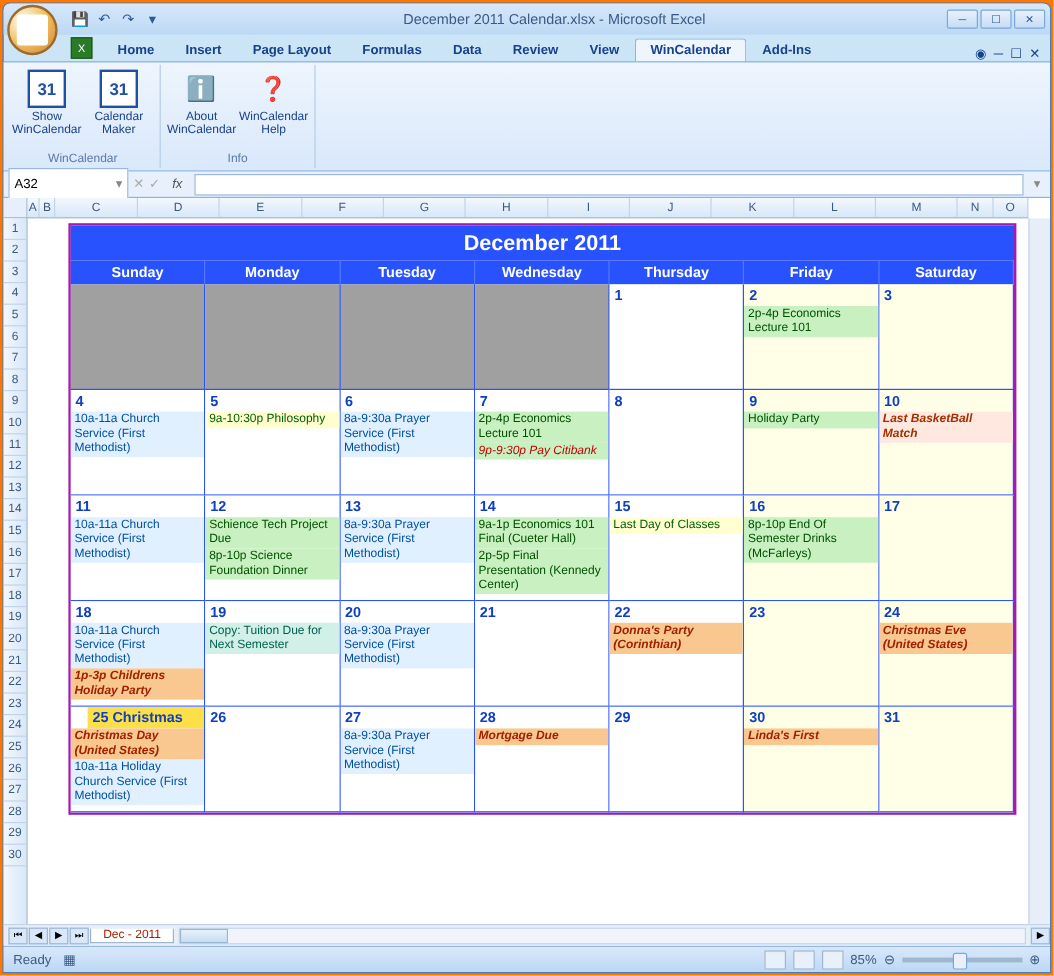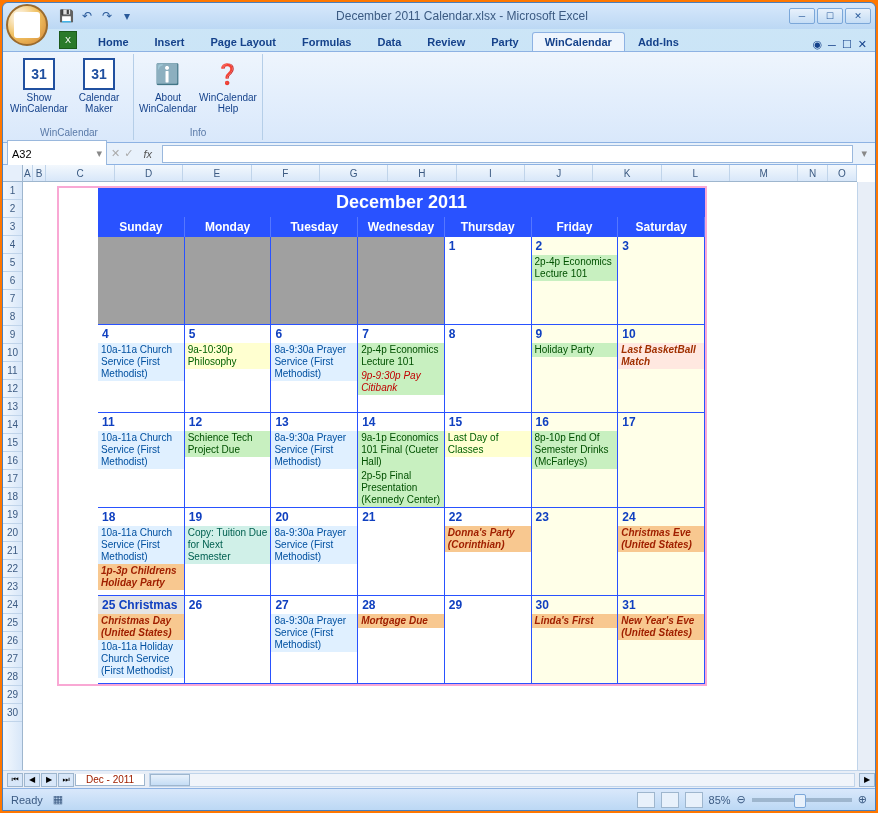--- a/index.html
+++ b/index.html
@@ -36,29 +36,29 @@
 .col-headers { position: absolute; top: 0; left: 20px; right: 18px; height: 17px; display: flex; background: linear-gradient(#f3f8fd, #d8e7f9); border-bottom: 1px solid #9eb6ce; }
 .col-headers div { border-right: 1px solid #c0d4ea; text-align: center; font-size: 10px; color: #3b5a82; line-height: 17px; }
 .row-headers { position: absolute; top: 17px; left: 0; width: 20px; bottom: 18px; background: linear-gradient(to right, #f3f8fd, #d8e7f9); border-right: 1px solid #9eb6ce; }
 .row-headers div { height: 18px; border-bottom: 1px solid #c0d4ea; text-align: center; font-size: 10px; color: #3b5a82; line-height: 18px; }
 .corner { position: absolute; top: 0; left: 0; width: 20px; height: 17px; background: #e6effb; border-right: 1px solid #9eb6ce; border-bottom: 1px solid #9eb6ce; }
 
 .grid-content { position: absolute; top: 17px; left: 20px; right: 18px; bottom: 18px; overflow: hidden; }
 .v-scroll { position: absolute; top: 17px; right: 0; width: 18px; bottom: 18px; background: #e8eef7; border-left: 1px solid #c0d4ea; }
 .h-scroll { position: absolute; bottom: 0; left: 0; right: 0; height: 18px; background: #e8eef7; border-top: 1px solid #c0d4ea; display: flex; align-items: center; }
 
-.calendar { position: absolute; top: 4px; left: 34px; width: 650px; border: 2px solid #f9a8d4; padding-left: 39px; }
+.calendar { position: absolute; top: 4px; left: 34px; width: 790px; border: 2px solid #a21caf; }
 .cal-title { background: #2952ff; color: #fff; text-align: center; font-size: 18px; font-weight: bold; padding: 4px 0; }
 .cal-dayhdr { display: grid; grid-template-columns: repeat(7, 1fr); background: #2952ff; }
 .cal-dayhdr div { color: #fff; font-weight: bold; text-align: center; padding: 3px; font-size: 12px; border-right: 1px solid #5577ff; }
 .cal-body { display: grid; grid-template-columns: repeat(7, 1fr); grid-auto-rows: minmax(88px, auto); }
 .cal-cell { border-right: 1px solid #2952ff; border-bottom: 1px solid #2952ff; font-size: 10px; position: relative; background: #fff; overflow: hidden; }
 .cal-cell.prev { background: #a0a0a0; }
 .cal-date { font-weight: bold; font-size: 12px; color: #1040c0; padding: 2px 4px; }
-.cal-date.holiday { background: #e5e5e5; display: block; }
+.cal-date.holiday { background: #fde047; display: block; margin-left: 14px; }
 .evt { padding: 1px 3px; font-size: 10px; line-height: 1.2; margin-bottom: 0; }
 .evt.lightblue { background: #e0f0ff; color: #0050a0; }
 .evt.yellow { background: #ffffd0; color: #006000; }
 .evt.green { background: #c8f0c0; color: #005000; }
 .evt.red-on-green { background: #c8f0c0; color: #c00000; font-style: italic; }
 .evt.orange { background: #f8c890; color: #a02000; font-style: italic; font-weight: bold; }
 .evt.teal { background: #d0f0e8; color: #006050; }
 .evt.pink { background: #ffe8e0; color: #a03000; font-style: italic; font-weight: bold; }
 .cal-cell.alt { background: #ffffe8; }
 
@@ -97,21 +97,21 @@
 
   <div class="tabstrip">
     <div class="ex-icon">X</div>
     <div id="tabs-container" style="display:flex;">
         <div class="tab">Home</div>
         <div class="tab">Insert</div>
         <div class="tab">Page Layout</div>
         <div class="tab">Formulas</div>
         <div class="tab">Data</div>
         <div class="tab">Review</div>
-        <div class="tab">Party</div>
+        <div class="tab">View</div>
         <div class="tab active">WinCalendar</div>
         <div class="tab">Add-Ins</div>
       </div>
     <div class="tabstrip-right">
       <span>◉</span>
       <span>─</span>
       <span>☐</span>
       <span>✕</span>
     </div>
   </div>
@@ -263,20 +263,21 @@
               <div class="cal-date">10</div>
               <div class="evt pink">Last BasketBall Match</div>
             </div>
             <div class="cal-cell">
               <div class="cal-date">11</div>
               <div class="evt lightblue">10a-11a Church Service (First Methodist)</div>
             </div>
             <div class="cal-cell">
               <div class="cal-date">12</div>
               <div class="evt green">Schience Tech Project Due</div>
+              <div class="evt green">8p-10p Science Foundation Dinner</div>
             </div>
             <div class="cal-cell">
               <div class="cal-date">13</div>
               <div class="evt lightblue">8a-9:30a Prayer Service (First Methodist)</div>
             </div>
             <div class="cal-cell">
               <div class="cal-date">14</div>
               <div class="evt green">9a-1p Economics 101 Final (Cueter Hall)</div>
               <div class="evt green">2p-5p Final Presentation (Kennedy Center)</div>
             </div>
@@ -336,21 +337,20 @@
             </div>
             <div class="cal-cell">
               <div class="cal-date">29</div>
             </div>
             <div class="cal-cell alt">
               <div class="cal-date">30</div>
               <div class="evt orange">Linda's First</div>
             </div>
             <div class="cal-cell alt">
               <div class="cal-date">31</div>
-              <div class="evt orange">New Year's Eve (United States)</div>
             </div>
           </div>
       </div>
     </div>
     <div class="v-scroll"></div>
     <div class="h-scroll">
       <div class="sheet-tabs">
         <div class="nav-btn">⏮</div>
         <div class="nav-btn">◀</div>
         <div class="nav-btn">▶</div>

